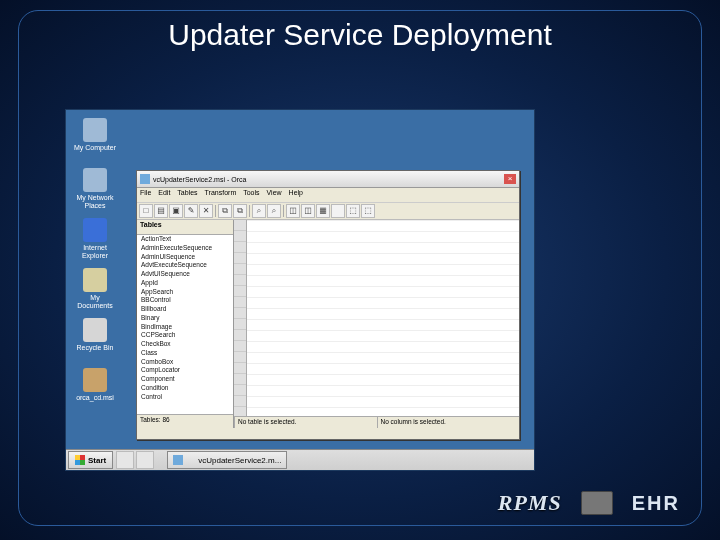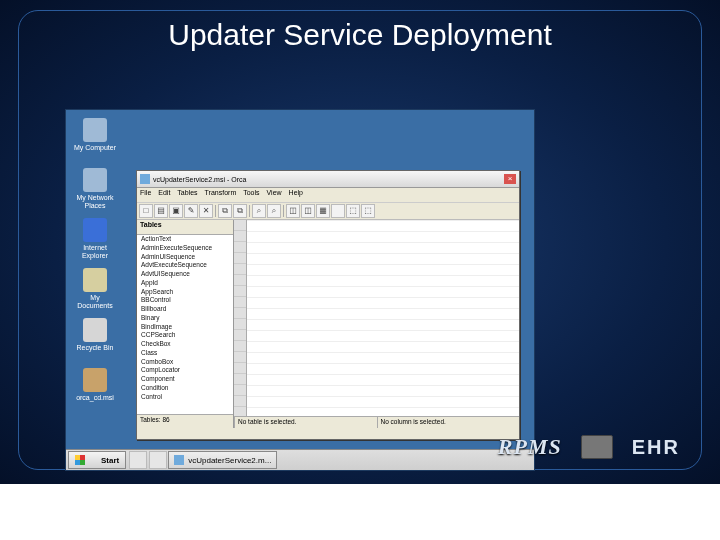--- a/index.html
+++ b/index.html
@@ -1,16 +1,16 @@
 <!DOCTYPE html>
 <html><head>
 <meta charset="utf-8">
 <style>
 html,body{margin:0;padding:0;width:720px;height:540px;overflow:hidden;font-family:Arial,Helvetica,sans-serif}
-.slide{width:720px;height:484px;background:radial-gradient(ellipse at center,#1a3a6e 0%,#0a1f44 60%,#041028 100%);position:relative;box-sizing:border-box}
+.slide{width:720px;height:540px;background:radial-gradient(ellipse at center,#1a3a6e 0%,#0a1f44 60%,#041028 100%);position:relative;box-sizing:border-box}
 .frame{position:absolute;left:18px;top:10px;right:18px;bottom:14px;border:1px solid #2a5a9a;border-radius:20px}
 .title{position:absolute;left:0;top:18px;width:100%;text-align:center;color:#fff;font-size:30px;font-family:"Trebuchet MS",Arial,sans-serif}
 .subtitle{position:absolute;left:256px;top:80px;color:#fff;font-size:19px}
 .shot{position:absolute;left:66px;top:110px;width:468px;height:360px;background:#3a6ea5;box-shadow:0 0 0 1px #1d3a5f}
 .dicon{position:absolute;width:46px;text-align:center;color:#fff;font-size:7px;line-height:1.1}
 .dicon .ibox{width:24px;height:24px;margin:0 auto 2px;border-radius:3px}
 .win{position:absolute;left:70px;top:60px;width:382px;height:268px;background:#ece9d8;border:1px solid #666;box-shadow:1px 1px 0 #333}
 .win-titlebar{height:14px;background:linear-gradient(#f7f7f7,#d9d9d9);border-bottom:1px solid #999;font-size:7px;padding:1px 3px;display:flex;align-items:center}
 .win-titlebar .wicon{width:10px;height:10px;background:#6faadc;margin-right:3px}
 .win-close{margin-left:auto;width:12px;height:10px;background:#d9534f;color:#fff;font-size:8px;line-height:10px;text-align:center}
@@ -23,23 +23,23 @@
 .tables-hdr{height:12px;background:#ece9d8;font-size:7px;font-weight:bold;padding:1px 3px;border-bottom:1px solid #aaa}
 .tbl-list{flex:1;overflow:hidden;background:#fff}
 .tbl-item{font-size:6.5px;padding:0 4px;line-height:1.35;white-space:nowrap;color:#111}
 .left-status{height:11px;font-size:6.5px;padding:1px 3px;border-top:1px solid #aaa;background:#ece9d8}
 .right{flex:1;display:flex;flex-direction:column}
 .grid{flex:1;background:#fff;background-image:linear-gradient(#eee 1px,transparent 1px);background-size:100% 11px;border-bottom:1px solid #aaa;position:relative}
 .grid-left{position:absolute;left:0;top:0;width:12px;bottom:0;background:repeating-linear-gradient(#e0e0e0,#e0e0e0 10px,#ccc 10px,#ccc 11px);border-right:1px solid #aaa}
 .rt-status{display:flex;height:11px;font-size:6.5px;background:#ece9d8}
 .rt-status div{flex:1;padding:1px 3px;border-left:1px solid #aaa}
 .taskbar{position:absolute;left:0;bottom:0;width:100%;height:20px;background:linear-gradient(#dedede,#cfcfcf);border-top:1px solid #898989;display:flex;align-items:center;font-size:8px}
-.start{height:16px;margin:0 2px;padding:0 6px;background:linear-gradient(#f4f4f4,#d4d4d4);border:1px solid #888;display:flex;align-items:center;gap:16px;font-weight:bold}
+.start{height:16px;margin:0 2px;padding:0 6px;background:linear-gradient(#f4f4f4,#d4d4d4);border:1px solid #888;display:flex;align-items:center;gap:3px;font-weight:bold}
 .ql{width:16px;height:16px;margin:0 1px;background:#e6e6e6;border:1px solid #bbb}
-.taskbtn{height:16px;margin-left:0;padding:0 5px;background:linear-gradient(#eee,#d6d6d6);border:1px solid #888;display:flex;align-items:center;gap:4px;max-width:140px;overflow:hidden}
+.taskbtn{height:16px;margin-left:12px;padding:0 5px;background:linear-gradient(#eee,#d6d6d6);border:1px solid #888;display:flex;align-items:center;gap:15px;max-width:140px;overflow:hidden}
 .taskbtn .ic{width:10px;height:10px;background:#6faadc}
 .logos{position:absolute;right:40px;bottom:24px;display:flex;align-items:center;gap:19px}
 .rpms{color:#dce6f2;font:italic bold 22px "Times New Roman",serif;letter-spacing:1px;text-shadow:0 1px 2px #000}
 .ehr-box{width:30px;height:22px;background:#777;border:1px solid #444;border-radius:2px}
 .ehr{color:#dce6f2;font:bold 20px Arial;letter-spacing:2px}
 </style>
 </head>
 <body>
 
 <div class="slide">

